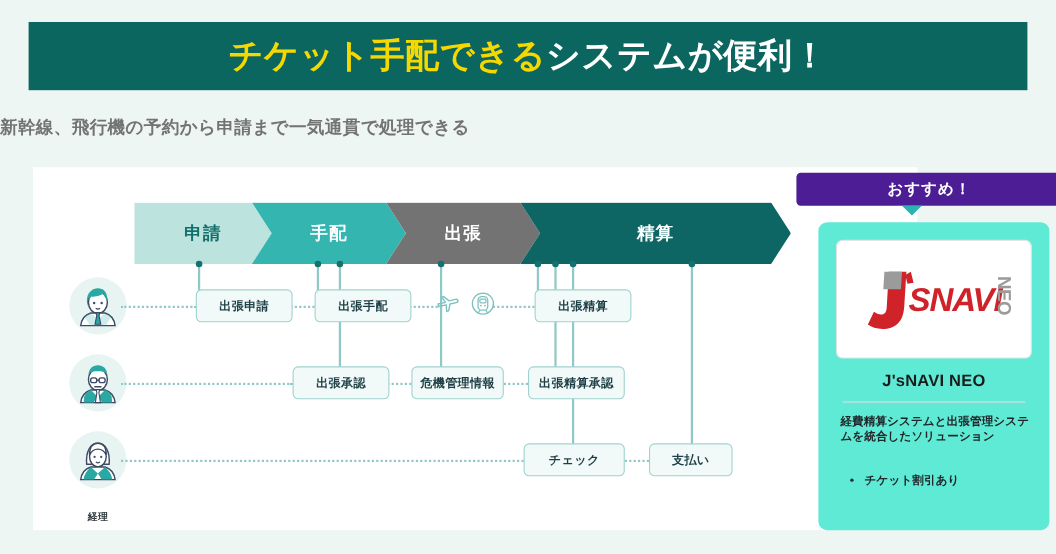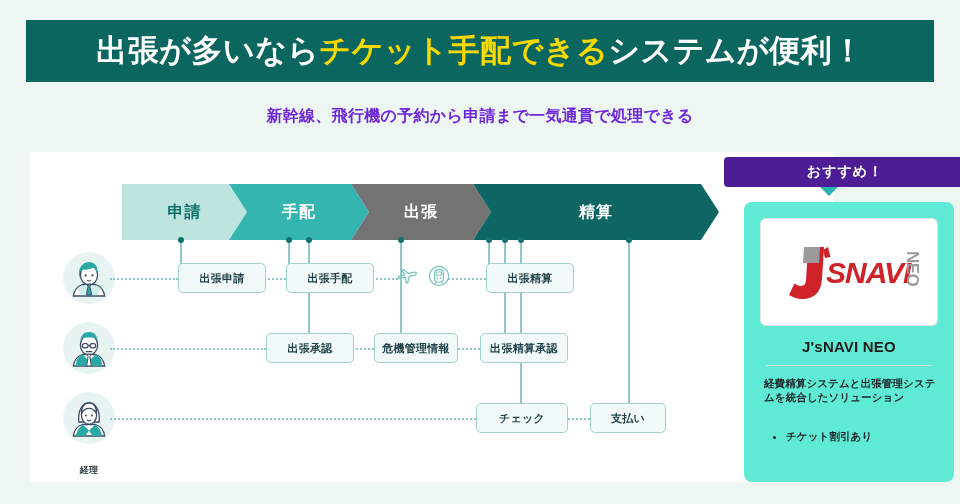--- a/index.html
+++ b/index.html
@@ -21,22 +21,22 @@
   .banner-text {
     font-size: 31px; font-weight: bold; color: #ffffff;
     letter-spacing: 0.5px; white-space: nowrap;
     display: flex; align-items: baseline;
   }
   .banner-hl { color: #f5d800; }
 
   
   .subtitle {
     position: absolute; left: 0; top: 106px; width: 960px;
-    text-align: center;
-    font-size: 16px; font-weight: bold; color: #6d28d9;
+    text-align: left;
+    font-size: 16px; font-weight: bold; color: #737373;
     letter-spacing: 0.3px;
   }
 
   
   .flow-card {
     position: absolute; left: 30px; top: 152px;
     width: 804px; height: 330px;
     background: #ffffff; border-radius: 0;
   }
 
@@ -132,21 +132,20 @@
   }
   .rec-bullets li { margin-left: 12px; letter-spacing: 0.1px; }
 </style>
 </head>
 <body>
 
 <div id="root">
 
   <div class="banner">
     <div class="banner-text">
-      <span>出張が多いなら</span>
       <span class="banner-hl">チケット手配できる</span>
       <span>システムが便利！</span>
     </div>
   </div>
 
   <div class="subtitle">新幹線、飛行機の予約から申請まで一気通貫で処理できる</div>
 
   <div class="flow-card">
 
     <div class="chev-bar">

